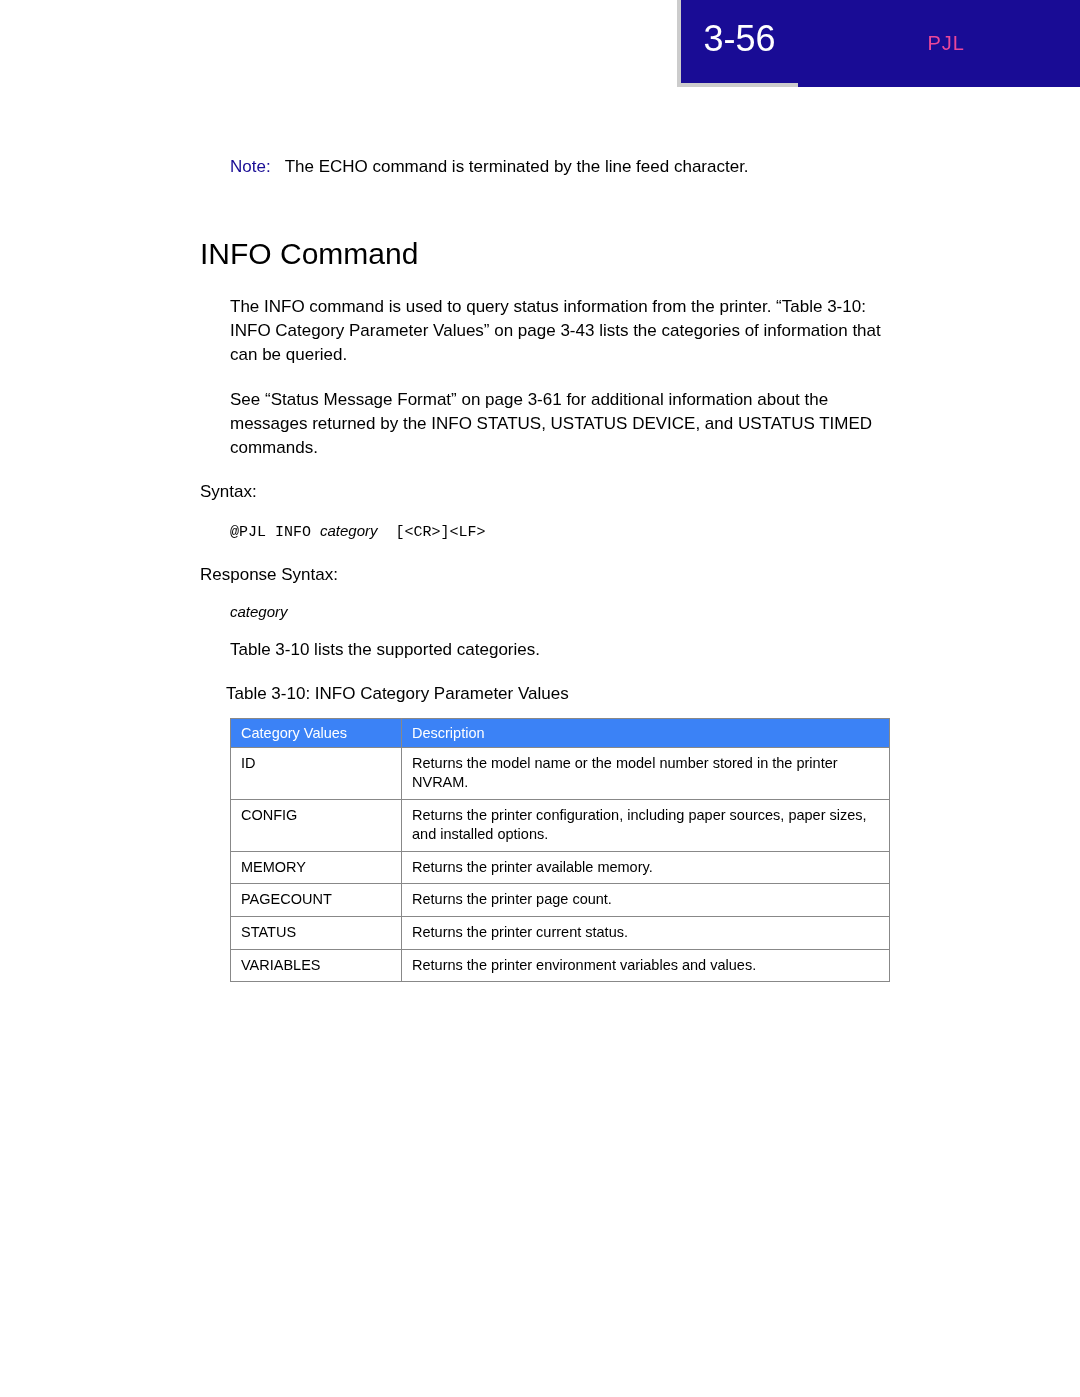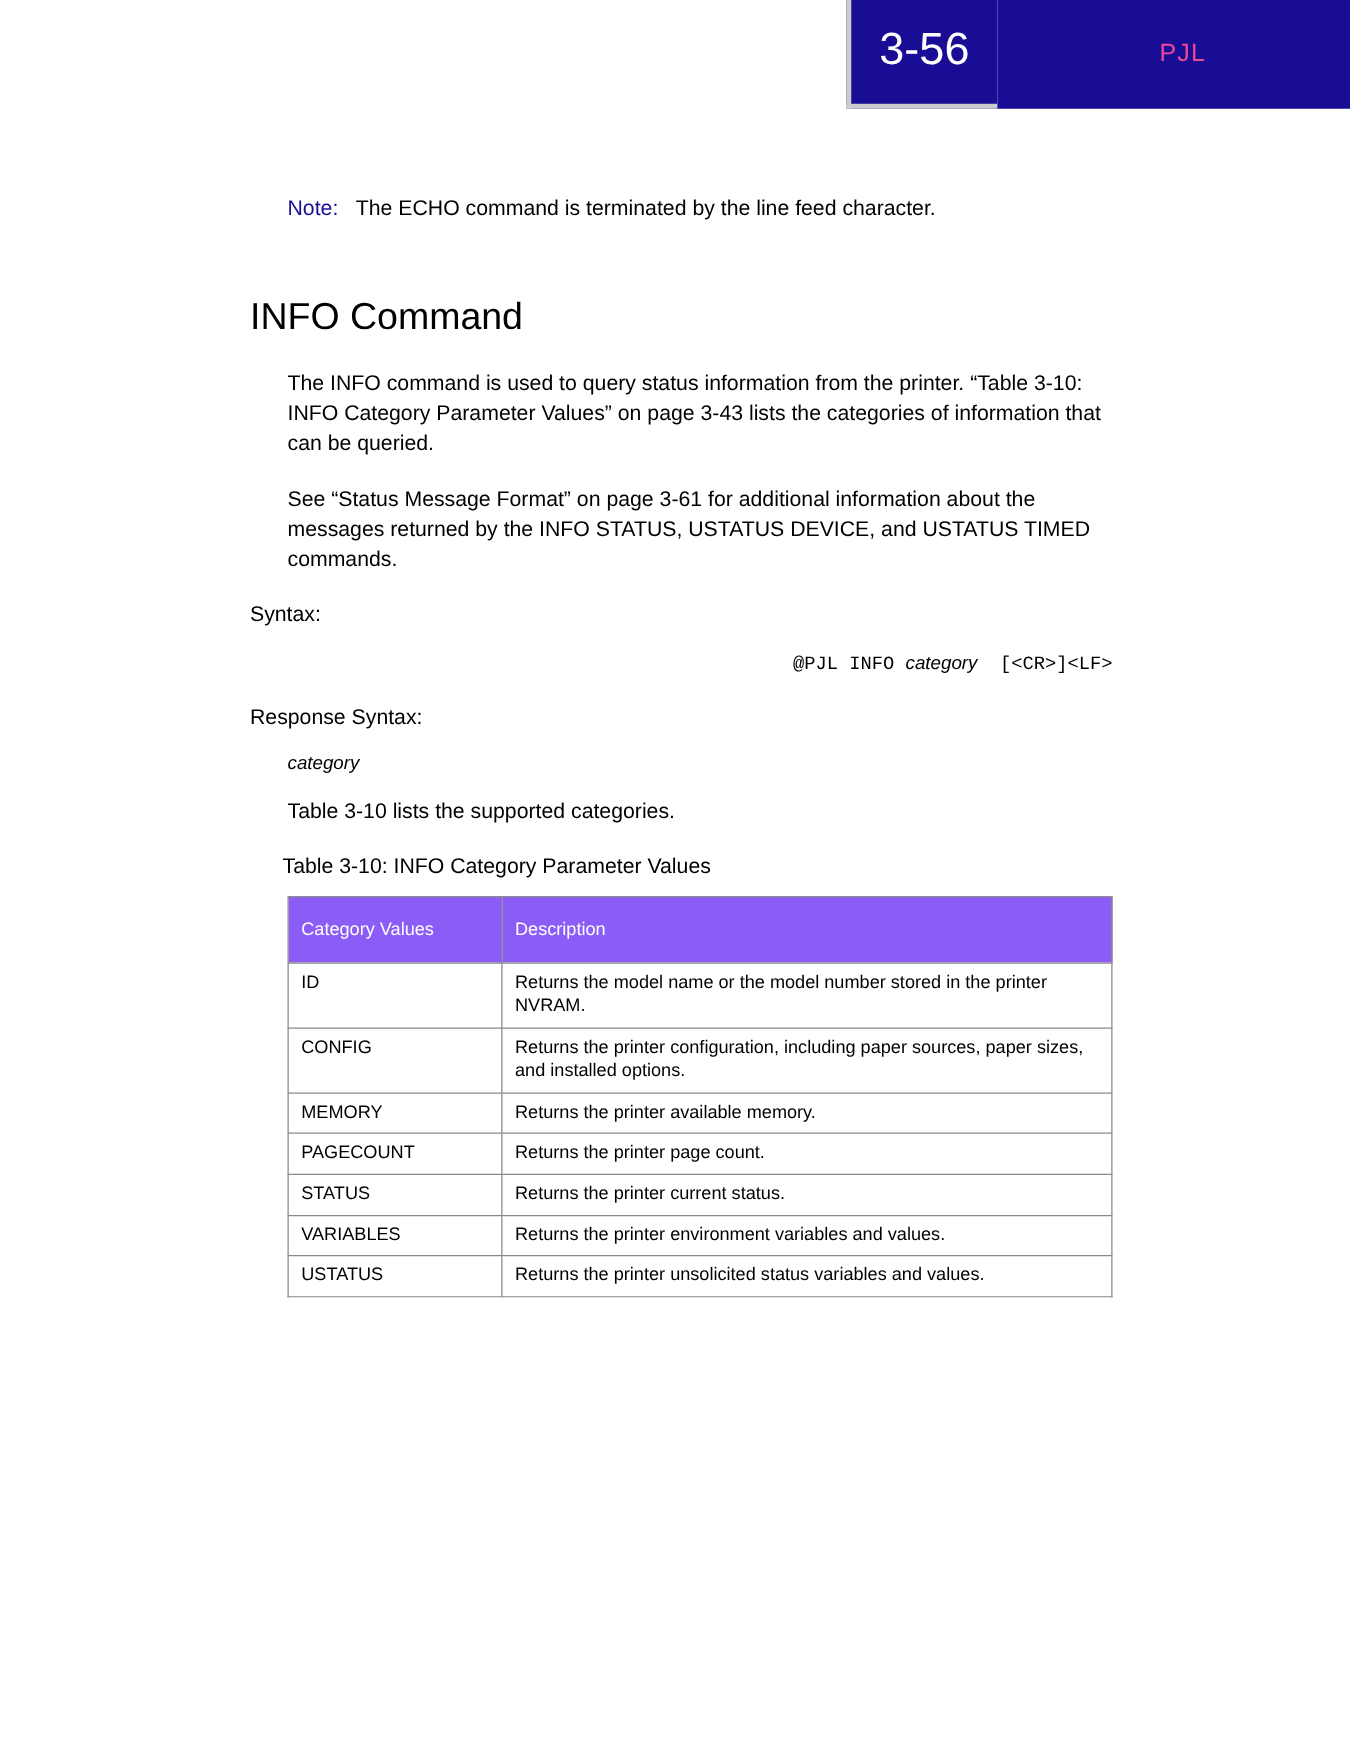--- a/index.html
+++ b/index.html
@@ -66,21 +66,20 @@
   .subhead {
     font-size: 17px;
     margin: 22px 0 18px 0;
   }
   .code {
     font-family: "Courier New", monospace;
     font-size: 15px;
     margin: 0 0 18px 30px;
     white-space: pre;
     line-height: 1.4;
-    text-align: right;
   }
   .code .italic {
     font-style: italic;
     font-family: Arial, sans-serif;
   }
   .italic-label {
     font-style: italic;
     font-size: 15px;
     margin: 0 0 18px 30px;
   }
@@ -88,25 +87,25 @@
     font-size: 17px;
     margin: 20px 0 14px 26px;
   }
   table {
     border-collapse: collapse;
     width: calc(100% - 30px);
     margin-left: 30px;
     font-size: 14.5px;
   }
   th {
-    background: #8b5cf6;
+    background: #3b82f6;
     color: #fff;
     text-align: left;
     font-weight: normal;
-    padding: 18px 10px;
+    padding: 6px 10px;
     border: 1px solid #888;
   }
   th:first-child {
     width: 150px;
   }
   td {
     border: 1px solid #888;
     padding: 6px 10px;
     vertical-align: top;
     line-height: 1.35;
@@ -173,20 +172,16 @@
         <td>Returns the printer page count.</td>
       </tr>
       <tr>
         <td class="cat">STATUS</td>
         <td>Returns the printer current status.</td>
       </tr>
       <tr>
         <td class="cat">VARIABLES</td>
         <td>Returns the printer environment variables and values.</td>
       </tr>
-      <tr>
-        <td class="cat">USTATUS</td>
-        <td>Returns the printer unsolicited status variables and values.</td>
-      </tr>
     </tbody>
   </table>
 
 </div>
 
 </body></html>

